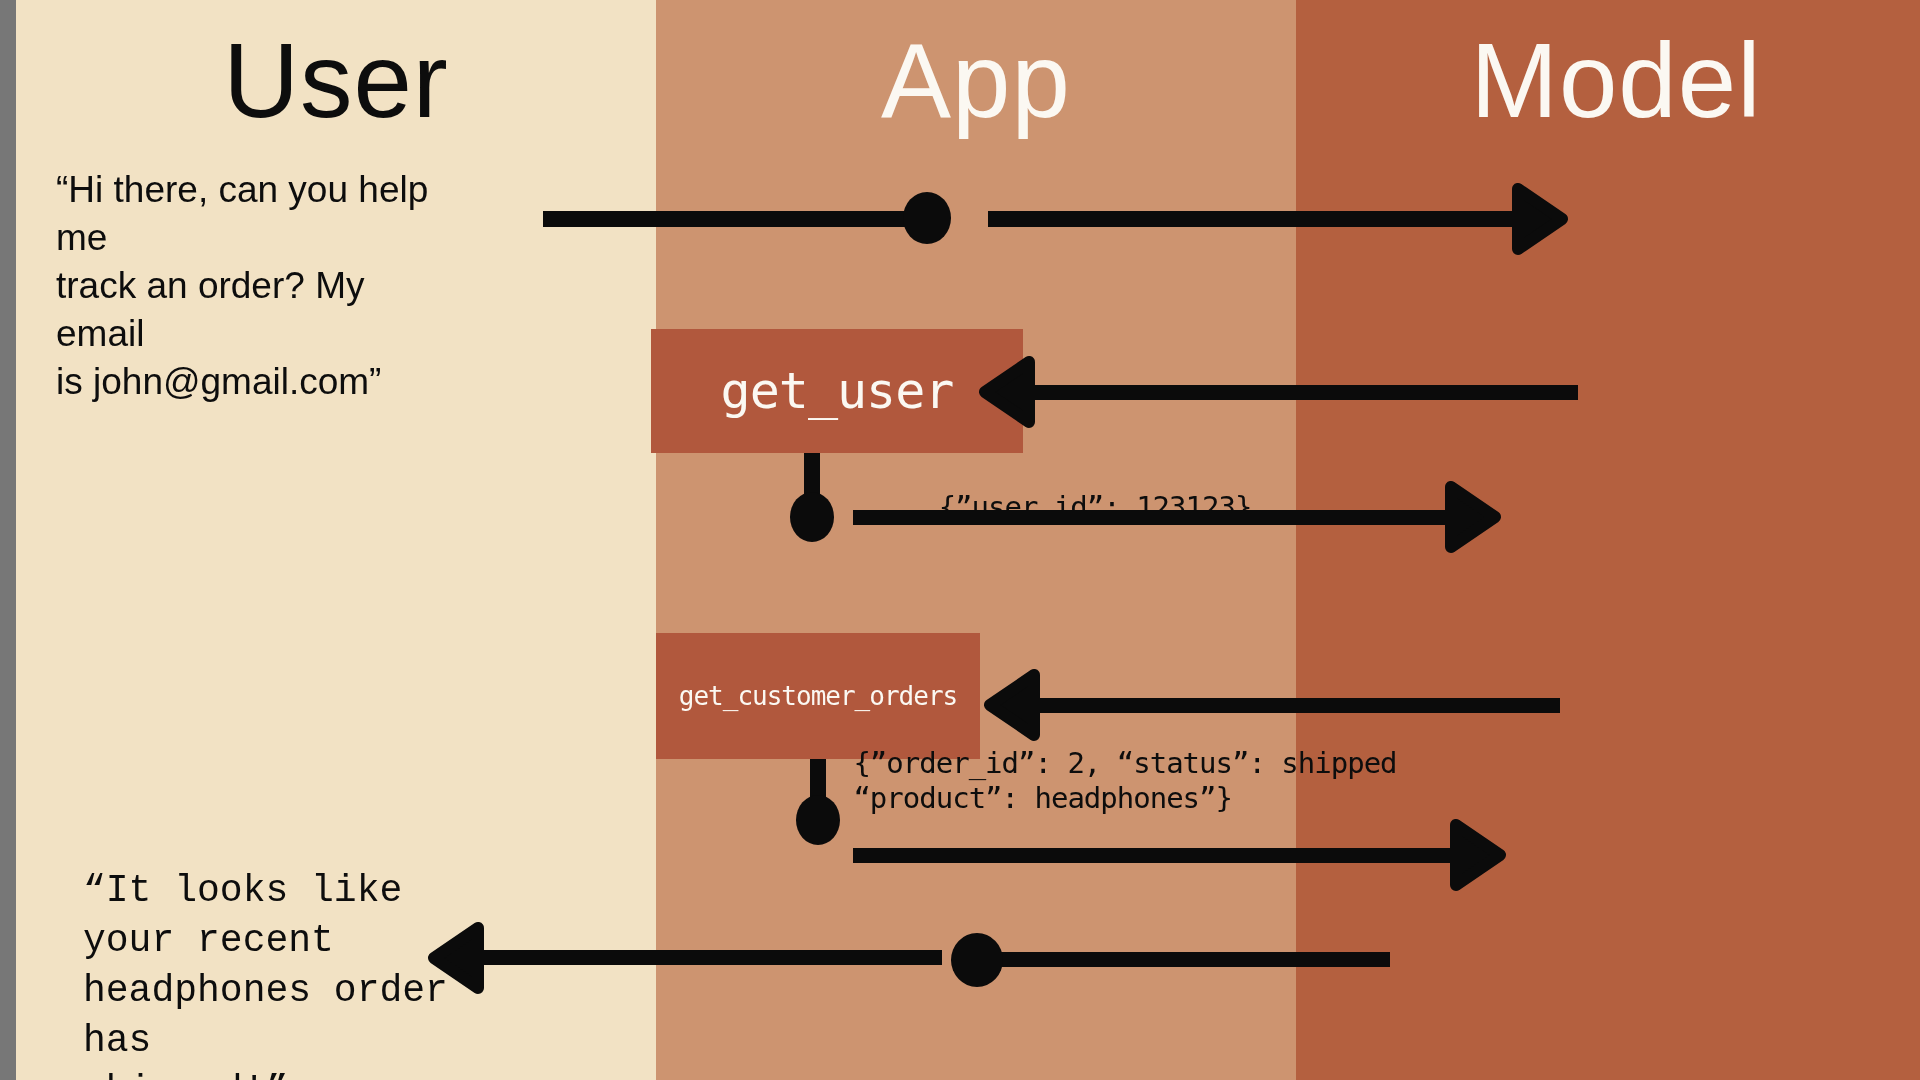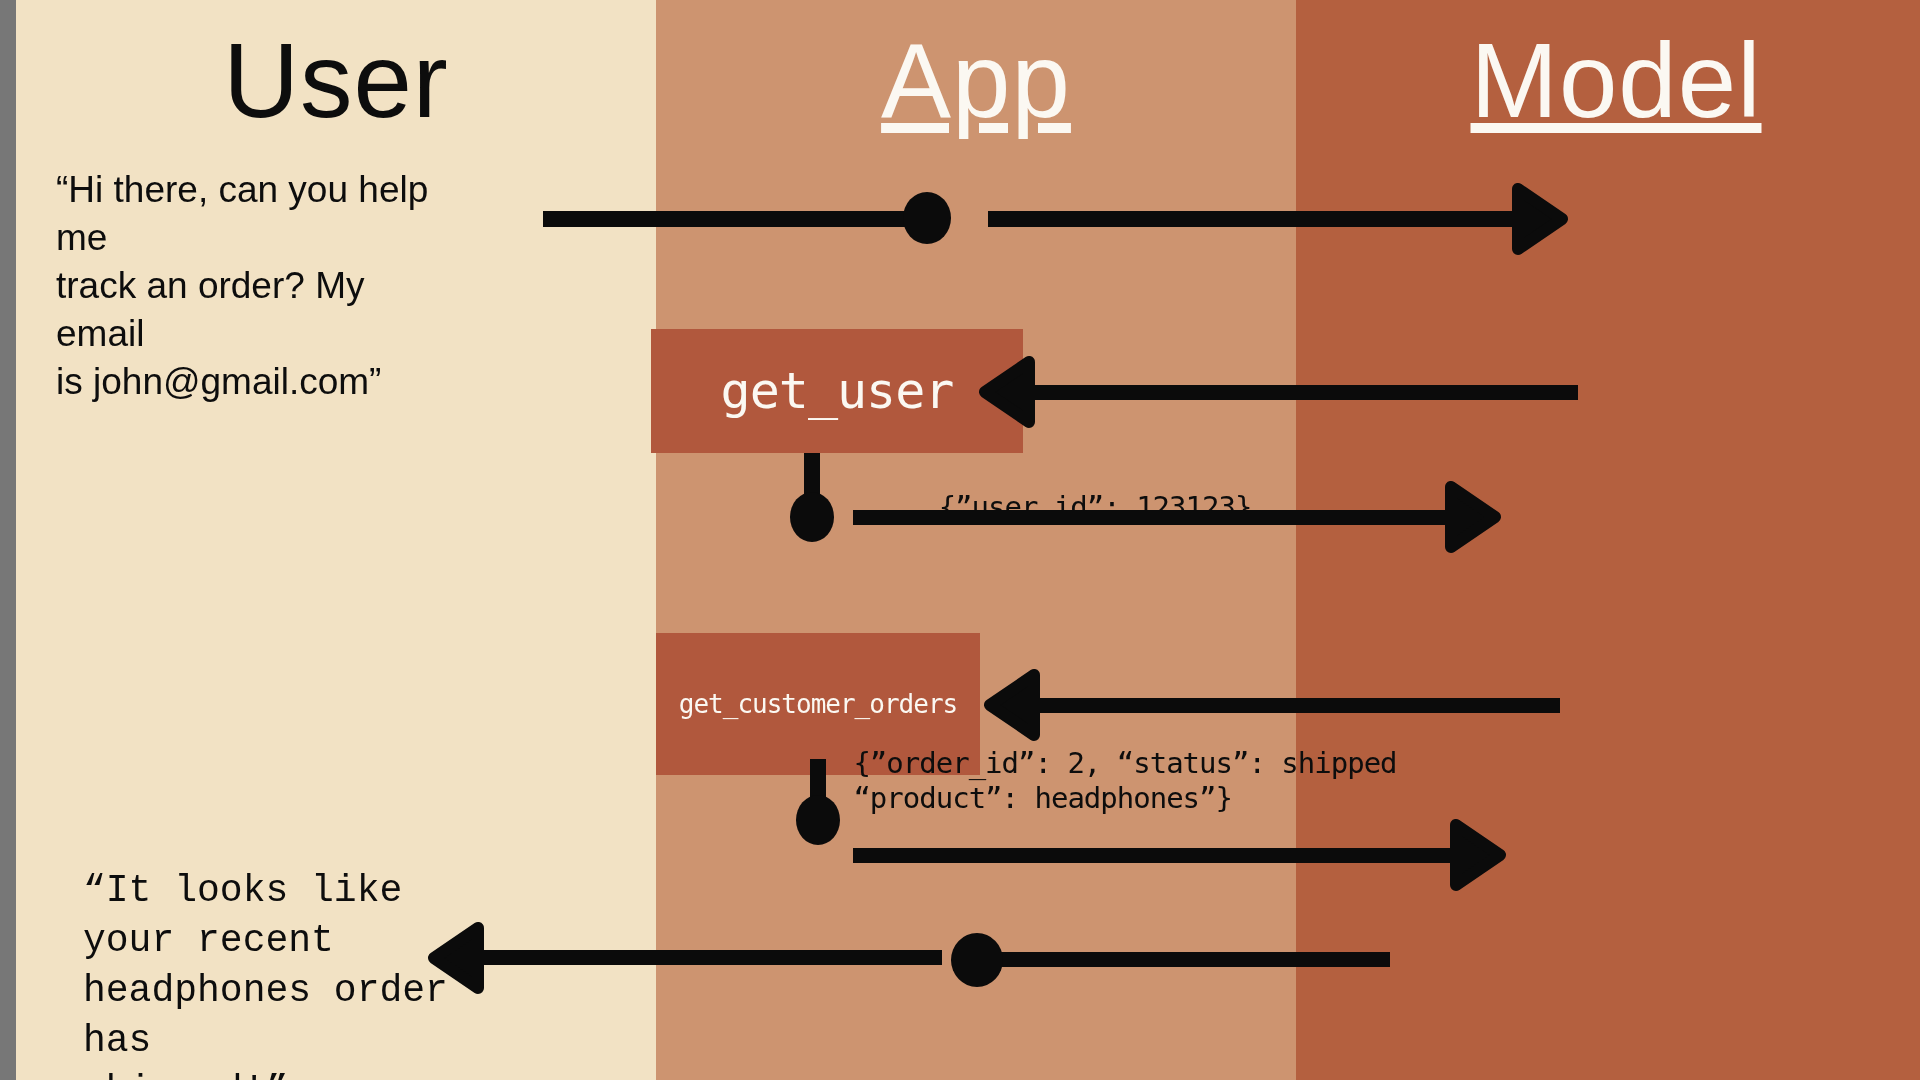--- a/index.html
+++ b/index.html
@@ -12,21 +12,21 @@
   .lane{flex:1 1 0;height:100%;position:relative;}
   .lane-user{background:var(--user-lane);}
   .lane-app{background:var(--app-lane);}
   .lane-model{background:var(--model-lane);}
   .lane-title{
     position:absolute;top:26px;left:50%;transform:translateX(-50%);
     font-size:105px;line-height:1.05;font-weight:500;letter-spacing:1px;
     white-space:nowrap;
   }
   .lane-user .lane-title{color:var(--ink);}
-  .lane-app .lane-title,.lane-model .lane-title{color:var(--paper);text-decoration:underline;}
+  .lane-app .lane-title,.lane-model .lane-title{color:var(--paper);}
 
   .txt{
     position:absolute;transform:translateX(-50%);
     white-space:pre-line;text-align:left;font-weight:500;
   }
   .txt-dark{color:var(--ink);}
 
   .t-user-request{left:240px;top:166px;font-size:37px;line-height:48px;}
   .t-user-reply{left:258px;top:866px;font-size:38px;line-height:50px;font-family:Liberation Mono, monospace;}
 
@@ -34,21 +34,21 @@
   .t-json2{left:1125px;top:746px;font-size:29px;line-height:35px;}
   .mono{font-family:"DejaVu Sans Mono",monospace;font-weight:500;letter-spacing:-1px;}
 
   .tool-box{
     position:absolute;background:var(--tool-box);
     display:flex;align-items:center;justify-content:center;
     color:var(--paper);
   }
   .tool-box-1{left:651px;top:329px;width:372px;height:124px;}
   .tool-box-1 .tool-label{font-size:50px;}
-  .tool-box-2{left:656px;top:633px;width:324px;height:142px;text-align:center;}
+  .tool-box-2{left:656px;top:633px;width:324px;height:126px;text-align:center;}
   .tool-box-2 .tool-label{font-size:26px;}
 
   .overlay{position:absolute;left:0;top:0;width:1920px;height:1080px;pointer-events:none;}
 </style>
 </head>
 <body>
 
 <div class="canvas">
 
   <div class="lanes">

